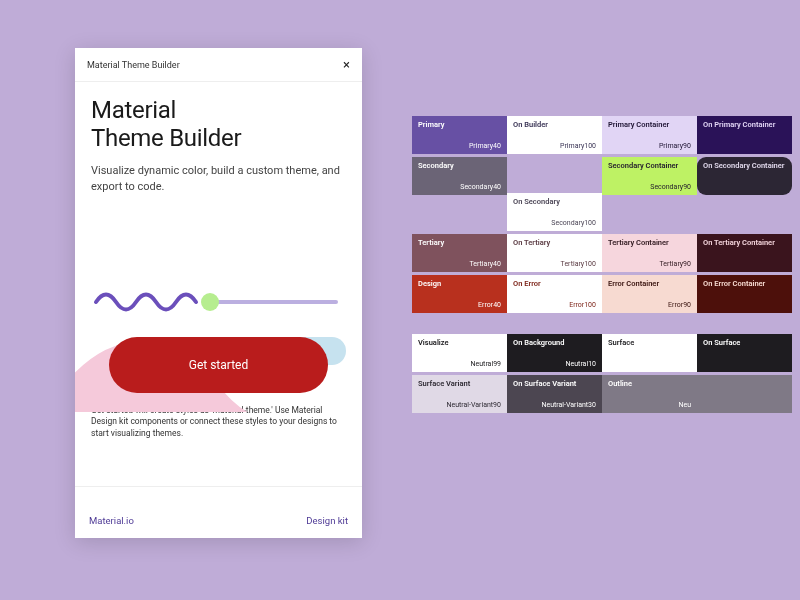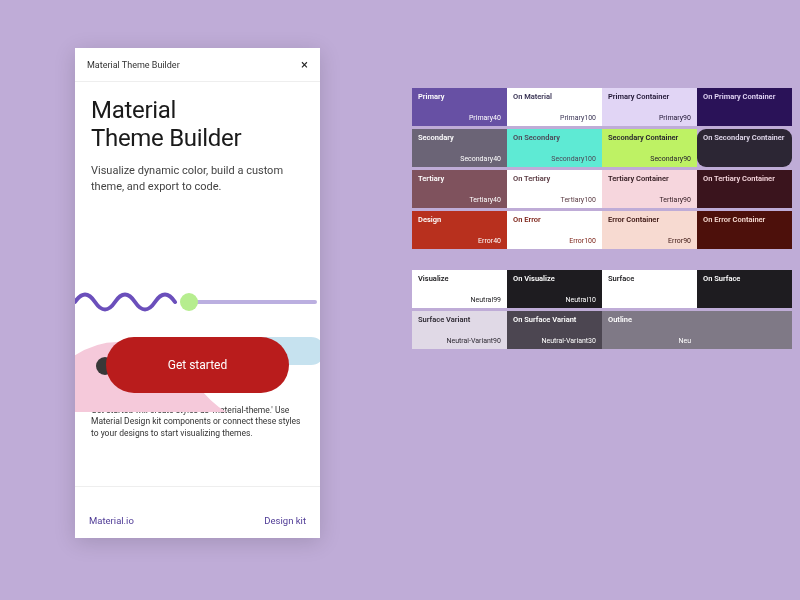--- a/index.html
+++ b/index.html
@@ -1,20 +1,20 @@
 <!DOCTYPE html>
 <html><head>
 <meta charset="utf-8">
 <style>
 * { margin:0; padding:0; box-sizing:border-box; font-family:-apple-system,BlinkMacSystemFont,"Segoe UI",Roboto,sans-serif; }
 body { width:800px; height:600px; background:#bfacd7; position:relative; overflow:hidden; }
 
 
 .panel {
-  position:absolute; left:75px; top:48px; width:245px; height:490px;
+  position:absolute; left:75px; top:48px; width:287px; height:490px;
   background:#fff; box-shadow:0 4px 20px rgba(0,0,0,0.15);
   display:flex; flex-direction:column;
 }
 .panel-header {
   display:flex; justify-content:space-between; align-items:center;
   padding:9px 12px; border-bottom:1px solid #eee; font-size:9px; color:#333;
 }
 .close-x { font-size:13px; cursor:pointer; color:#222; }
 .panel-main { flex:1; padding:14px 16px 10px; position:relative; overflow:hidden; }
 .panel-title { font-size:24px; line-height:1.18; font-weight:400; color:#1a1a1a; letter-spacing:-0.3px; }
@@ -32,21 +32,21 @@
   font-size:12px; font-weight:400; cursor:pointer; position:relative; z-index:2;
 }
 .panel-desc { font-size:8.5px; line-height:1.4; color:#333; margin-top:12px; }
 .panel-footer {
   display:flex; justify-content:space-between; padding:12px 14px;
   border-top:1px solid #eee; font-size:9.5px;
 }
 .panel-footer a { color:#4f3b96; text-decoration:none;margin-top:16px; }
 
 
-.swatch-groups { position:absolute; left:412px; top:88px; width:380px; }
+.swatch-groups { position:absolute; left:412px; top:116px; width:380px; }
 .swatch-row { display:flex; margin-bottom:3px; }
 .swatch { position:relative; width:95px; height:38px; }
 .swatch .role { position:absolute; top:4px; left:6px; font-size:7.5px; font-weight:600; }
 .swatch .token { position:absolute; bottom:4px; right:6px; font-size:7px; }
 .gap { height:18px; }
 </style>
 </head>
 <body>
 
 <div class="panel">
@@ -82,38 +82,38 @@
   </div>
 </div>
 
 <div class="swatch-groups" id="swatch-groups">
     <div class="swatch-row">
       <div class="swatch" style="background: rgb(103, 80, 164); color: rgb(255, 255, 255);">
         <div class="role">Primary</div>
         <div class="token">Primary40</div>
       </div>
       <div class="swatch" style="background: rgb(255, 255, 255); color: rgb(58, 52, 85);">
-        <div class="role">On Material</div>
+        <div class="role">On Builder</div>
         <div class="token">Primary100</div>
       </div>
       <div class="swatch" style="background: rgb(225, 213, 245); color: rgb(31, 21, 52);">
         <div class="role">Primary Container</div>
         <div class="token">Primary90</div>
       </div>
       <div class="swatch" style="background: rgb(42, 18, 88); color: rgb(225, 213, 245);">
         <div class="role">On Primary Container</div>
         <div class="token"></div>
       </div>
     </div>
     <div class="swatch-row">
       <div class="swatch" style="background: rgb(107, 100, 118); color: rgb(255, 255, 255);">
         <div class="role">Secondary</div>
         <div class="token">Secondary40</div>
       </div>
-      <div class="swatch" style="background: #5eead4; color: rgb(77, 71, 87);">
+      <div class="swatch" style="background: #ffffff; color: rgb(77, 71, 87); margin-top: 36px;">
         <div class="role">On Secondary</div>
         <div class="token">Secondary100</div>
       </div>
       <div class="swatch" style="background: #bef264; color: rgb(34, 28, 44);">
         <div class="role">Secondary Container</div>
         <div class="token">Secondary90</div>
       </div>
       <div class="swatch" style="background: rgb(44, 38, 52); color: rgb(224, 216, 235); border-radius: 9px;">
         <div class="role">On Secondary Container</div>
         <div class="token"></div>
@@ -155,21 +155,21 @@
         <div class="token"></div>
       </div>
     </div>
     <div class="gap"></div>
     <div class="swatch-row">
       <div class="swatch" style="background: rgb(255, 255, 255); color: rgb(28, 27, 30);">
         <div class="role">Visualize</div>
         <div class="token">Neutral99</div>
       </div>
       <div class="swatch" style="background: rgb(30, 28, 32); color: rgb(255, 255, 255);">
-        <div class="role">On Visualize</div>
+        <div class="role">On Background</div>
         <div class="token">Neutral10</div>
       </div>
       <div class="swatch" style="background: rgb(255, 255, 255); color: rgb(28, 27, 30);">
         <div class="role">Surface</div>
         <div class="token"></div>
       </div>
       <div class="swatch" style="background: rgb(30, 28, 32); color: rgb(255, 255, 255);">
         <div class="role">On Surface</div>
         <div class="token"></div>
       </div>

